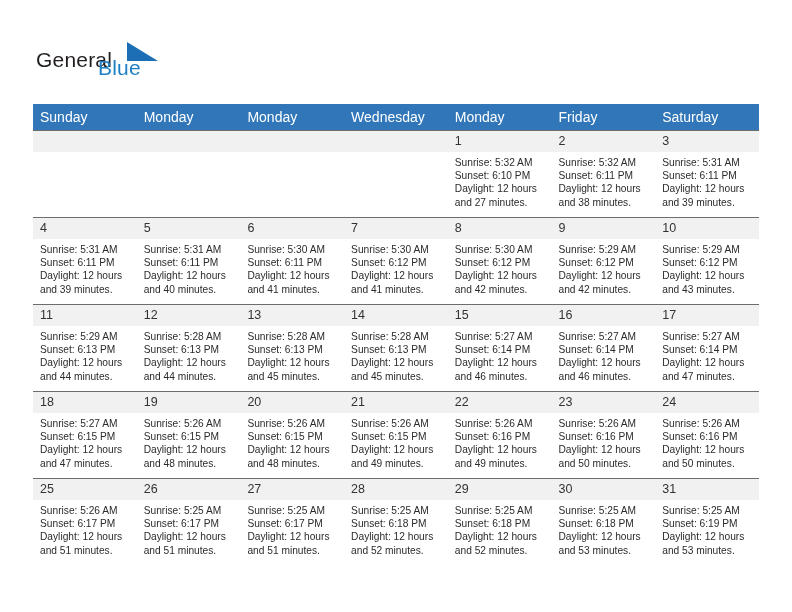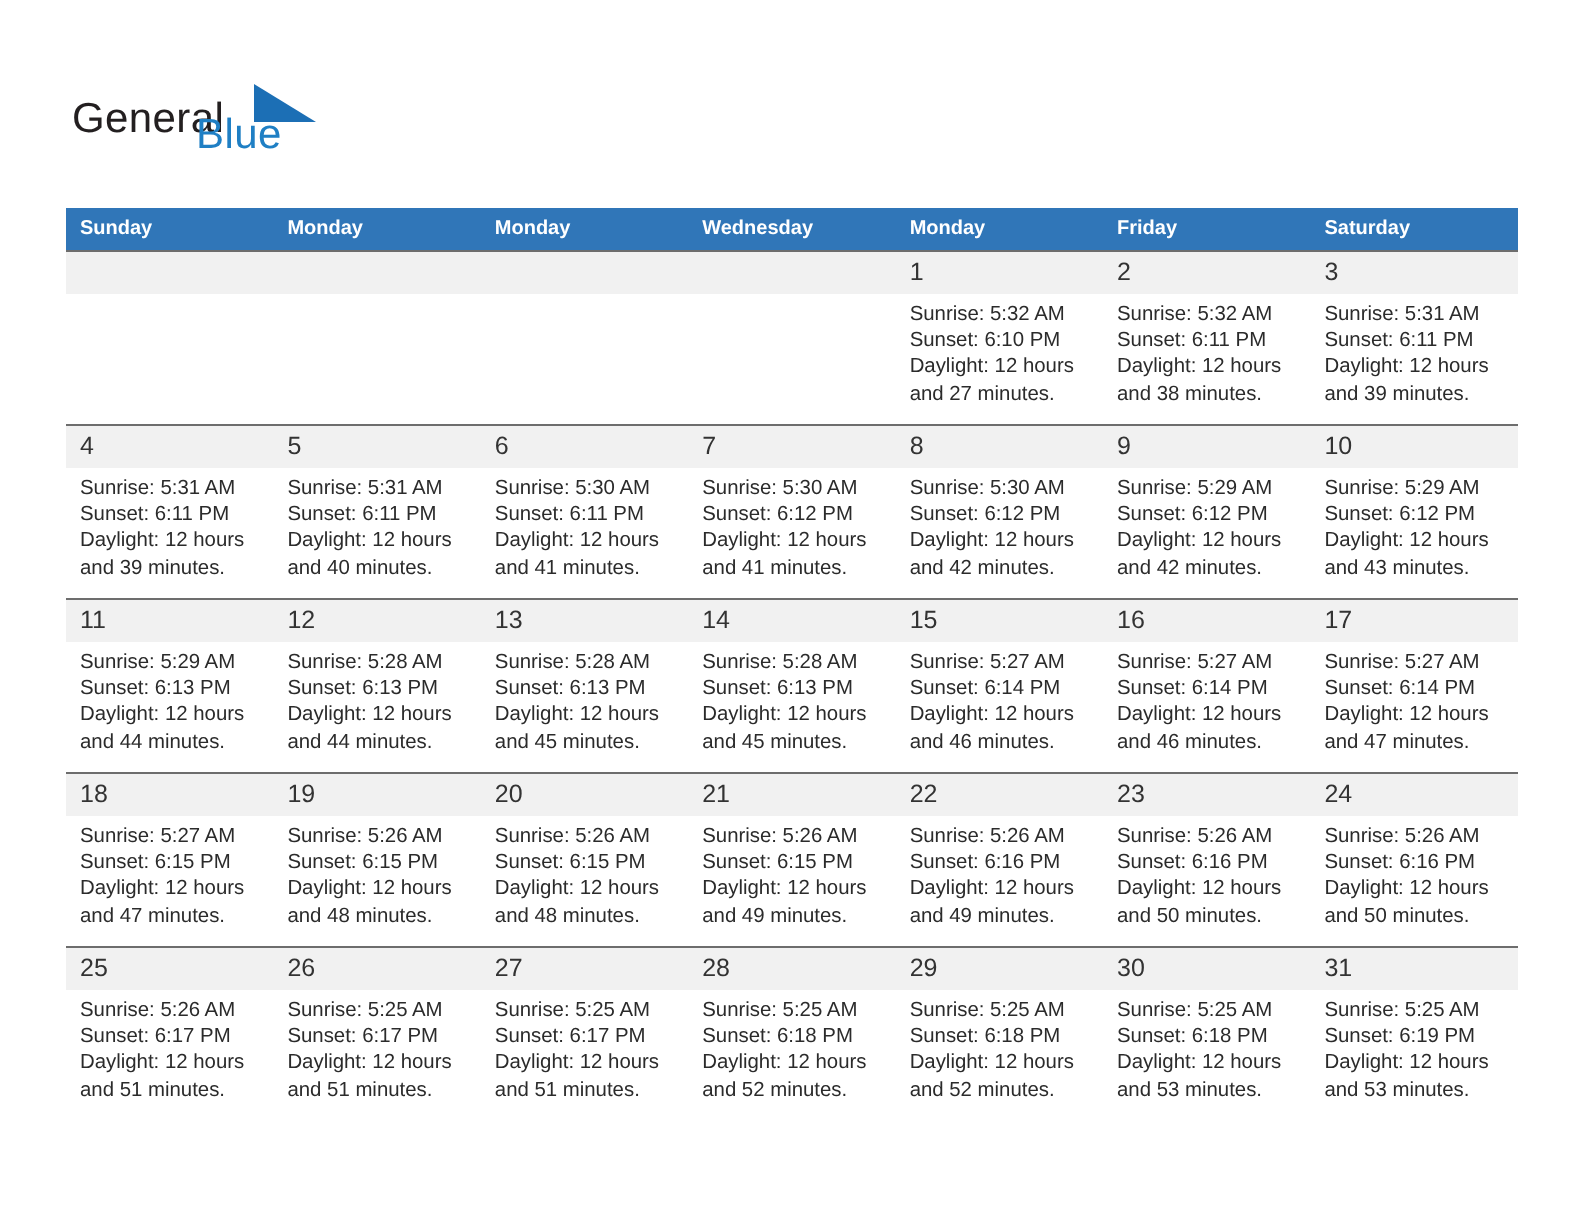--- a/index.html
+++ b/index.html
@@ -90,22 +90,22 @@
     position: absolute;
     left: 33px;
     top: 104px;
     width: 726px;
     border-collapse: collapse;
     table-layout: fixed;
   }
   .calendar th {
     background: #3076b8;
     color: #ffffff;
-    font-size: 10px;
-    font-weight: bold;
+    font-size: 14px;
+    font-weight: normal;
     text-align: left;
     padding: 5px 0 5px 7px;
     height: 11px;
     border: none;
   }
   .calendar td {
     width: 103.71px;
     height: 86px;
     vertical-align: top;
     padding: 0;

